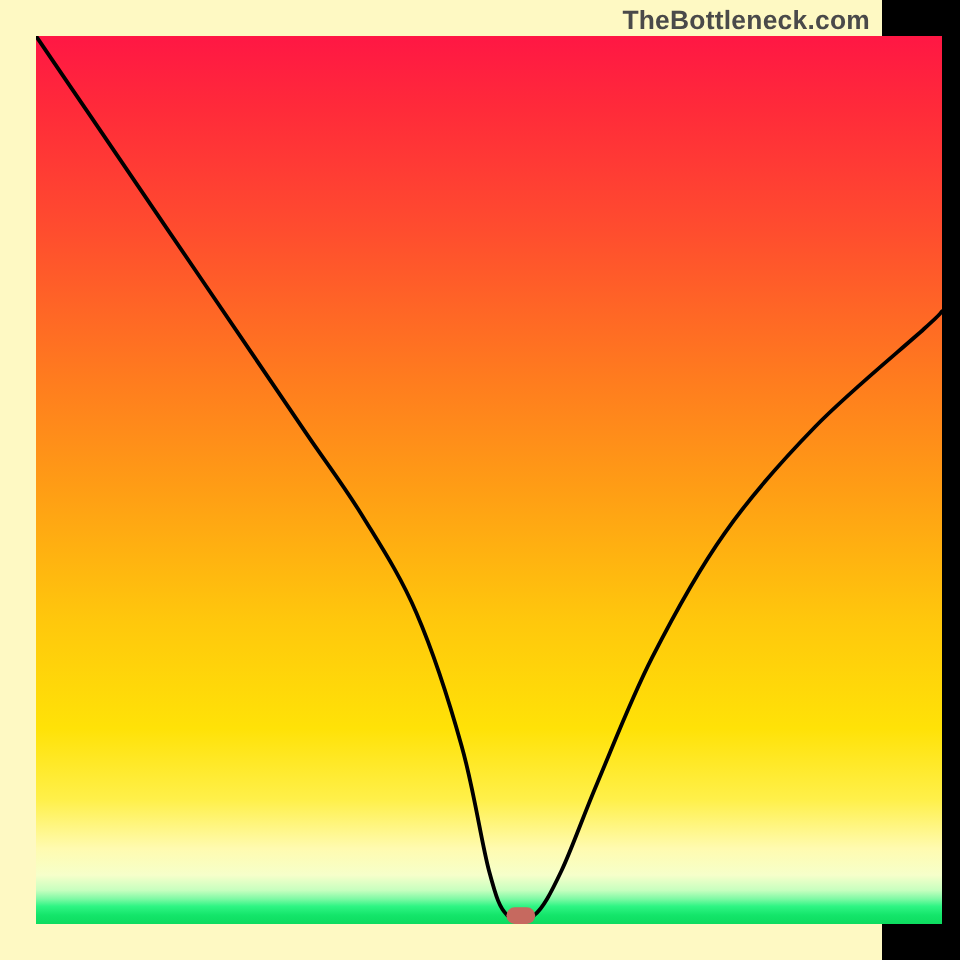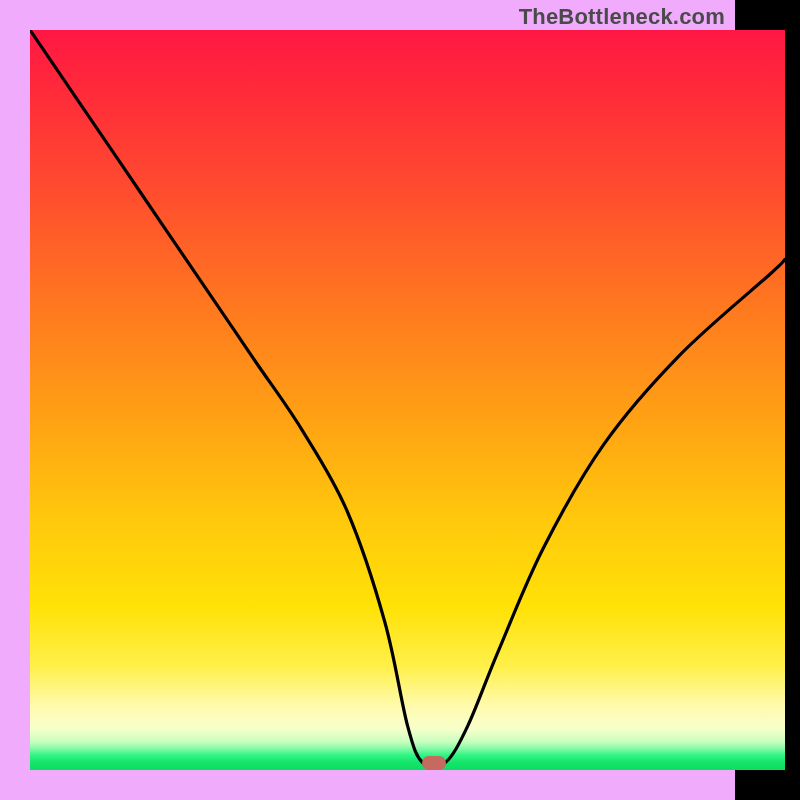--- a/index.html
+++ b/index.html
@@ -8,21 +8,21 @@
     width: 800px;
     height: 800px;
     background: #000;
     overflow: hidden;
     font-family: Arial, Helvetica, sans-serif;
   }
   .frame {
     position: relative;
     width: 735px;
     height: 800px;
-    background: #f0abfc;
+    background: #fef9c3;
   }
   .watermark {
     position: absolute;
     top: 4px;
     right: 10px;
     color: #4a4a4a;
     font-size: 22px;
     font-weight: 600;
     letter-spacing: 0.2px;
     z-index: 10;

